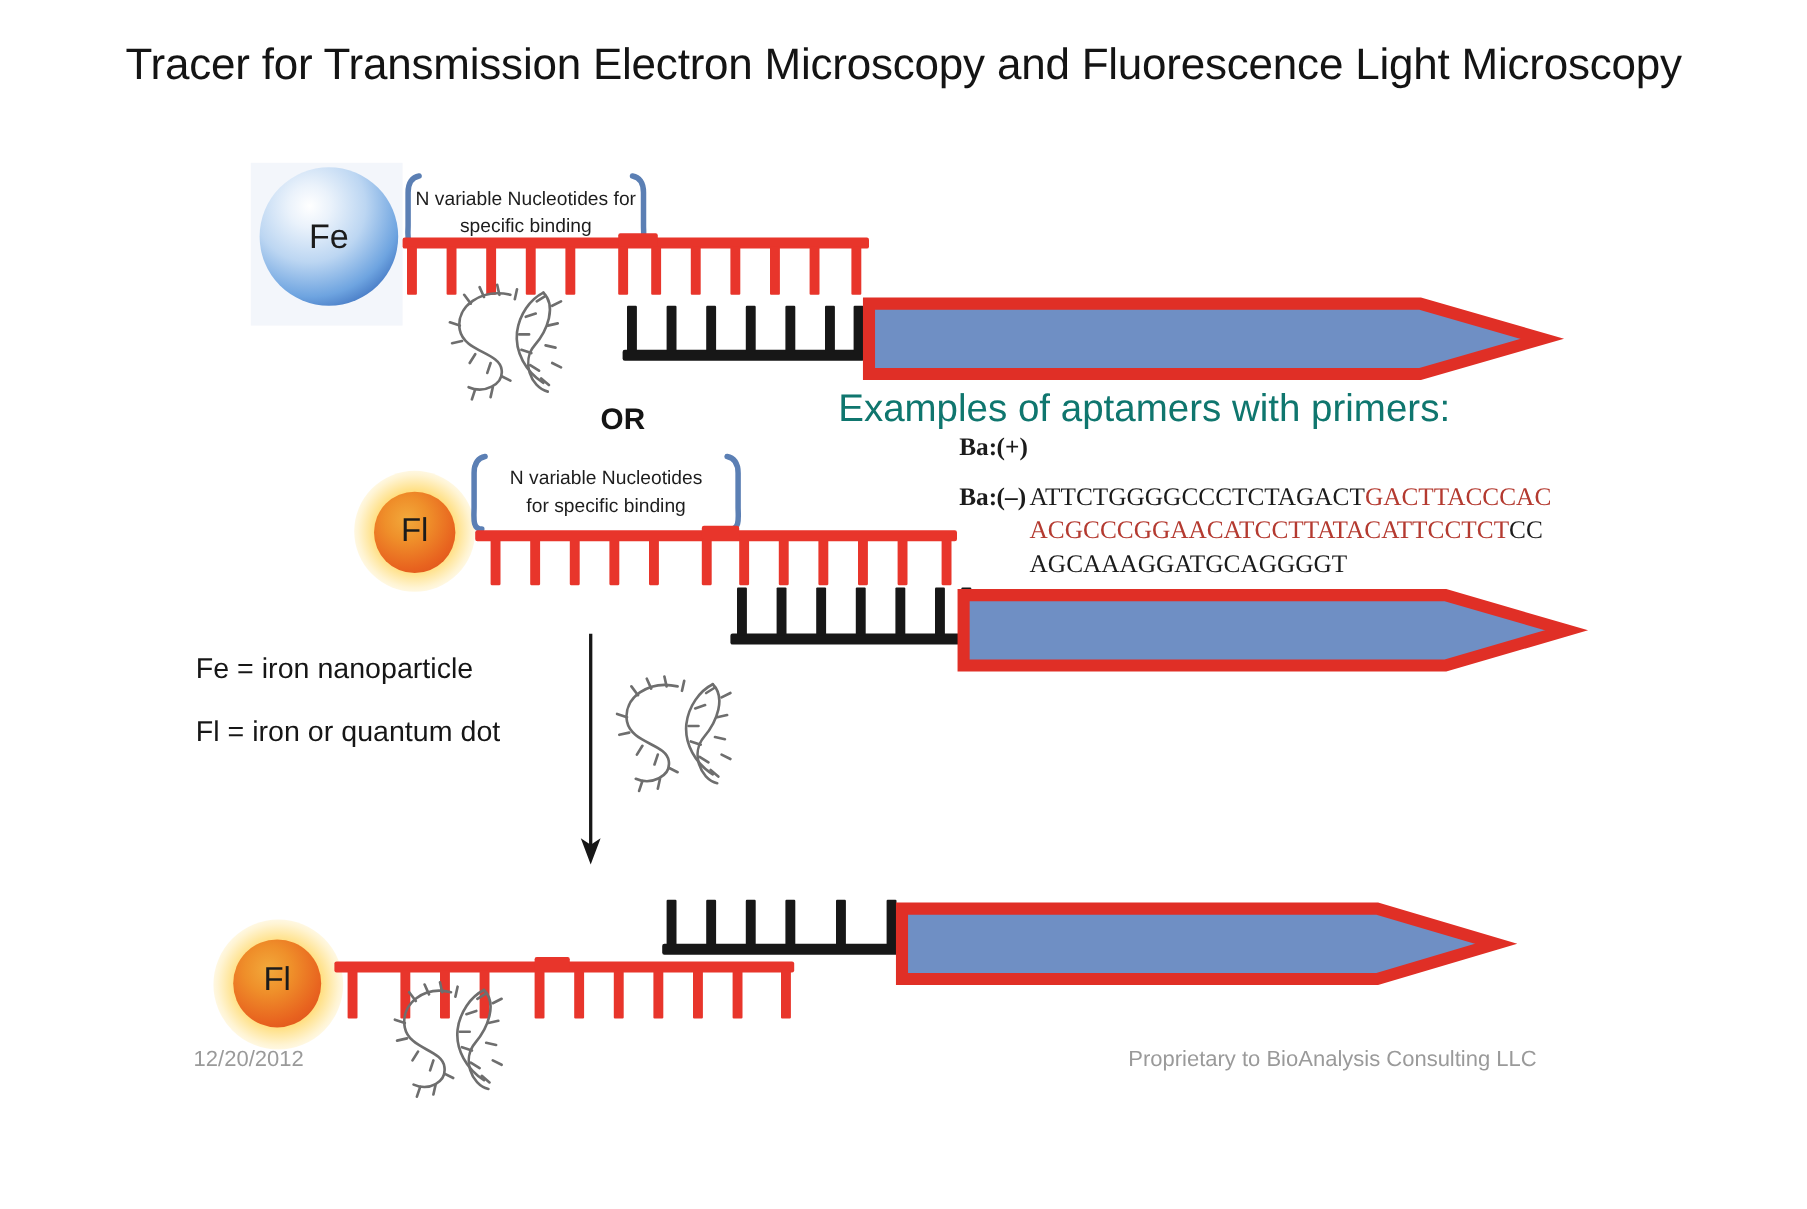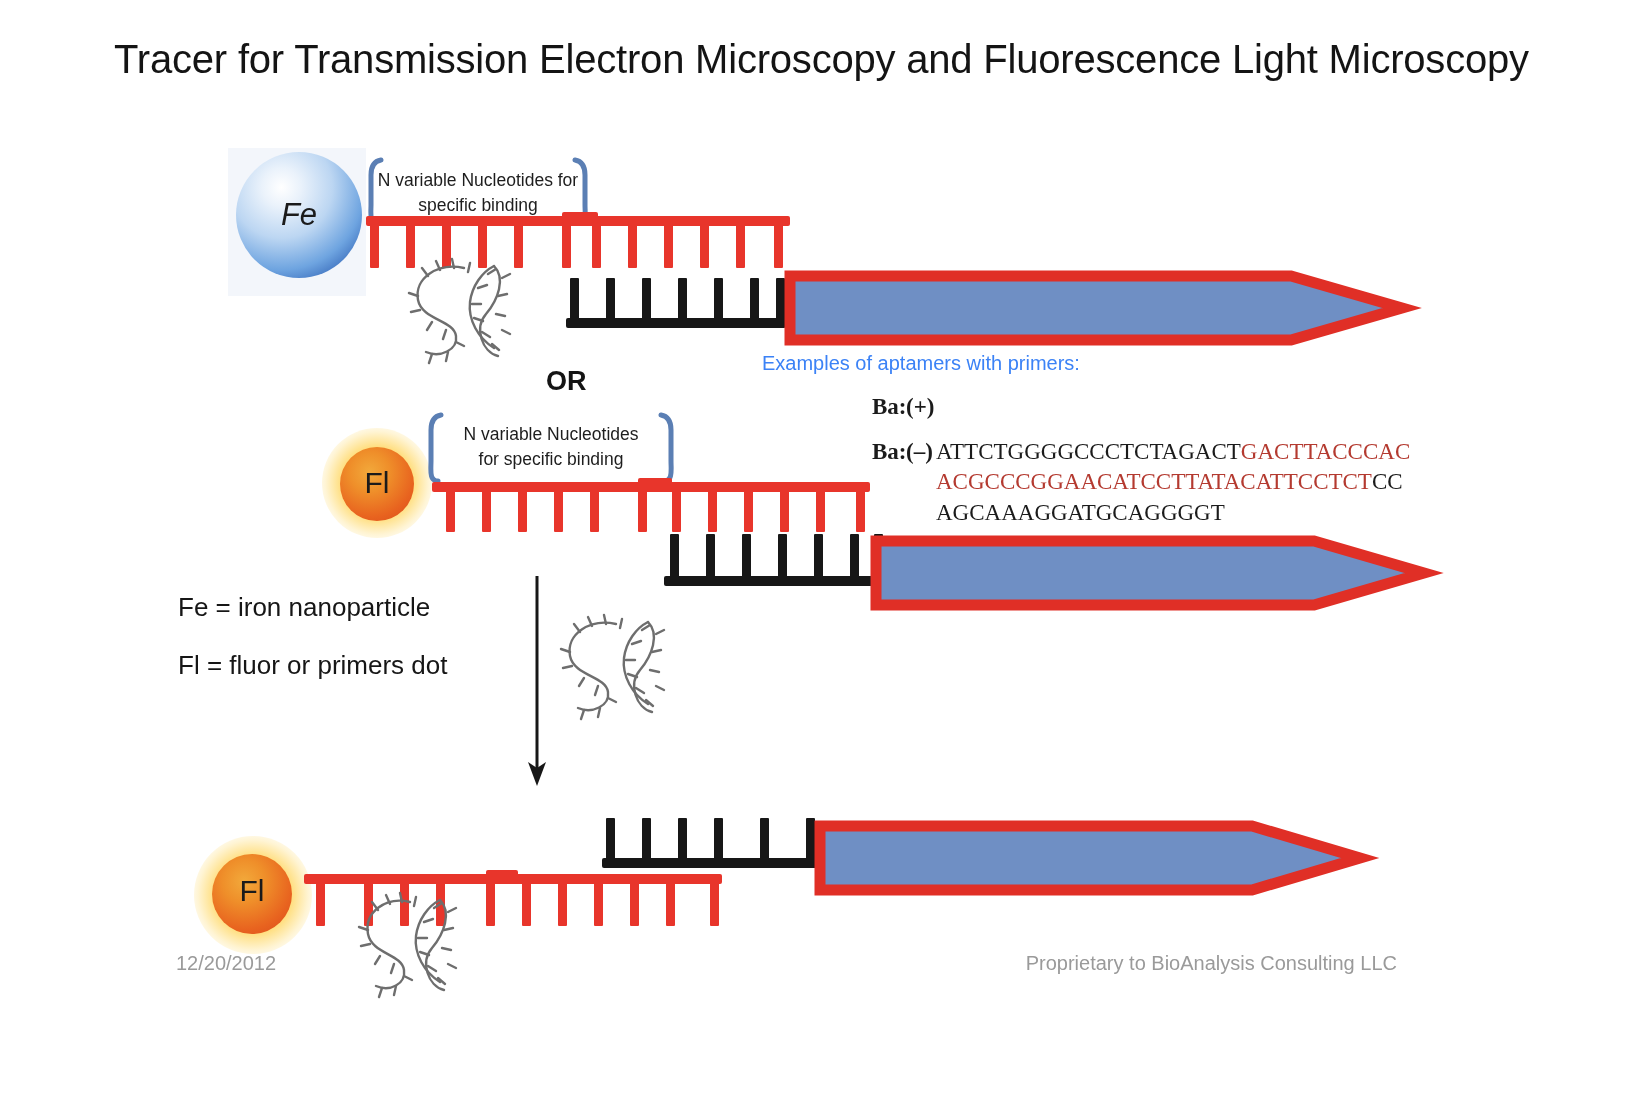--- a/index.html
+++ b/index.html
@@ -20,21 +20,21 @@
   .fe-box{
     position:absolute;left:228px;top:148px;width:138px;height:148px;
     background:#f3f6fb;
   }
   .fe-sphere{
     position:absolute;left:236px;top:152px;width:126px;height:126px;border-radius:50%;
     background:radial-gradient(circle at 36% 28%, #ffffff 0%, #eaf2fb 16%, #bcd6f2 42%, #6ea4e0 68%, #2456ad 92%, #103a86 100%);
   }
   .fe-label{
     position:absolute;left:236px;top:197px;width:126px;text-align:center;
-    font-size:31px;color:#1b1b1b;font-style:italic;
+    font-size:31px;color:#1b1b1b;
   }
 
   
   .fl-glow{position:absolute;border-radius:50%;
     background:radial-gradient(circle at 50% 50%, rgba(255,214,90,.95) 0%, rgba(255,205,60,.75) 42%, rgba(255,224,130,.35) 66%, rgba(255,240,190,0) 80%);
   }
   .fl-sphere{position:absolute;border-radius:50%;
     background:radial-gradient(circle at 40% 34%, #f2a93b 0%, #ef8f2a 30%, #e8631f 68%, #d8481b 100%);
   }
   .fl-label{position:absolute;text-align:center;font-size:30px;color:#1b1b1b;}
@@ -58,21 +58,21 @@
     position:absolute;text-align:center;font-size:17.5px;line-height:1.45;color:#1d1d1d;
   }
 
   
   .or{position:absolute;font-size:27px;font-weight:bold;color:#141414;}
 
   
   .legend{position:absolute;font-size:26px;color:#161616;line-height:1.2;}
 
   
-  .seq-head{position:absolute;font-size:20px;color:#3b82f6;}
+  .seq-head{position:absolute;font-size:35px;color:#0f766e;}
   .seq-block{position:absolute;font-family:"Liberation Serif", serif;font-size:23px;line-height:1.33;color:#1b1b1b;}
   .seq-row{display:flex;align-items:flex-start;margin-bottom:12px;}
   .seq-tag{font-weight:bold;width:34px;flex:0 0 34px;}
   .seq-sign{font-weight:bold;width:30px;flex:0 0 30px;}
   .seq-body{width:480px;word-break:break-all;}
   .r{color:#b43a30;}
   .k{color:#1b1b1b;}
 
   
   .downarrow{position:absolute;}
@@ -201,21 +201,21 @@
     <div class="tooth black" style="left:210px;top:0;height:44px;"></div>
   </div>
 
   <div class="arrowwrap" style="left:872px;top:533px;">
     <svg width="556" height="80" viewBox="0 0 556 80">
       <path d="M4 8 H442 L552 40 L442 72 H4 Z" fill="#6f8fc4" stroke="#e02f26" stroke-width="11" stroke-linejoin="miter"></path>
     </svg>
   </div>
 
   <div class="legend" style="left:178px;top:592px;">Fe = iron nanoparticle</div>
-  <div class="legend" style="left:178px;top:650px;">Fl = fluor or primers dot</div>
+  <div class="legend" style="left:178px;top:650px;">Fl = iron or quantum dot</div>
 
   <div class="downarrow" style="left:512px;top:576px;">
     <svg width="50" height="216" viewBox="0 0 50 216">
       <path d="M25 0 V196" fill="none" stroke="#171717" stroke-width="3"></path>
       <path d="M25 210 L16 186 L25 192 L34 186 Z" fill="#171717"></path>
     </svg>
   </div>
 
   <div class="squig" style="left:548px;top:612px;">
     <svg width="150" height="112" viewBox="0 0 150 112">

